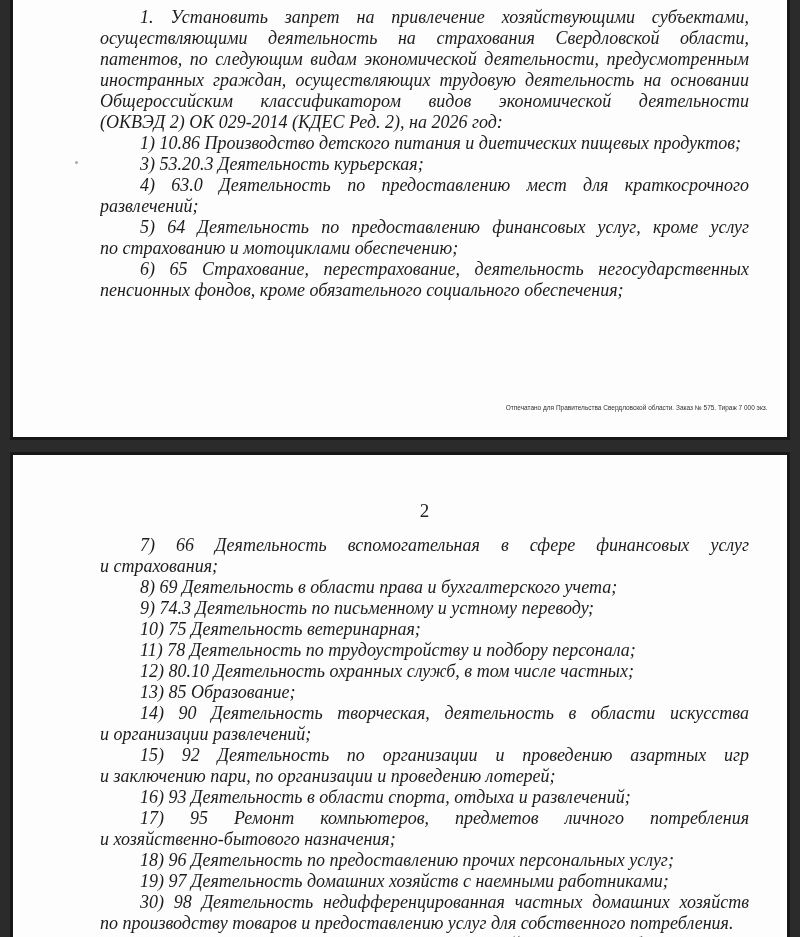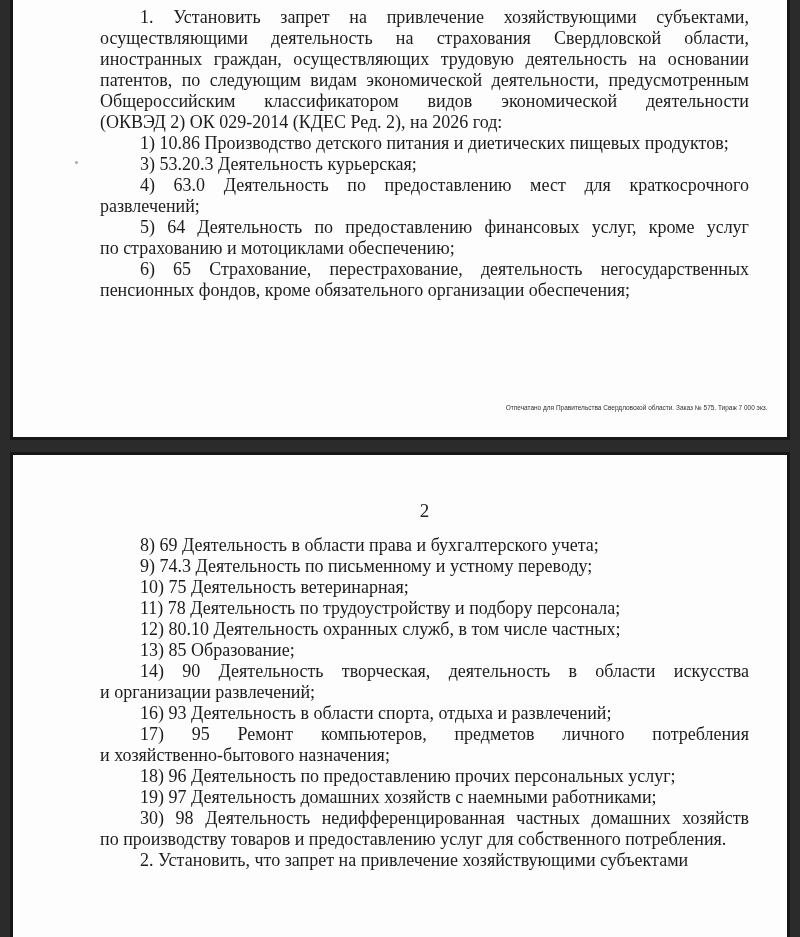--- a/index.html
+++ b/index.html
@@ -25,20 +25,21 @@
     color: #1c1c1c;
     font-size: 18px;
     line-height: 21px;
   }
   #page1 .textcol { padding-top: 10px; }
   .para { margin: 0; }
   .line {
     white-space: nowrap;
     overflow: hidden;
     text-align: left;
+    font-style: italic;
   }
   .line.full {
     text-align: justify;
     text-align-last: justify;
   }
   .line.first { text-indent: 40px; }
   .page-number {
     text-align: center;
     font-size: 19px;
     line-height: 21px;
@@ -66,51 +67,55 @@
   }
 </style>
 </head>
 <body>
 
 <div class="page" id="page1">
   <div class="textcol">
       <div class="para">
         <div class="line first full">1. Установить запрет на привлечение хозяйствующими субъектами,</div>
         <div class="line full">осуществляющими деятельность на страхования Свердловской области,</div>
+        <div class="line full">патентов, по следующим видам экономической деятельности, предусмотренным</div>
         <div class="line full">иностранных граждан, осуществляющих трудовую деятельность на основании</div>
-        <div class="line full">патентов, по следующим видам экономической деятельности, предусмотренным</div>
         <div class="line full">Общероссийским классификатором видов экономической деятельности</div>
         <div class="line">(ОКВЭД 2) ОК 029-2014 (КДЕС Ред. 2), на 2026 год:</div>
       </div>
       <div class="para">
         <div class="line first">1) 10.86 Производство детского питания и диетических пищевых продуктов;</div>
       </div>
       <div class="para">
         <div class="line first">3) 53.20.3 Деятельность курьерская;</div>
       </div>
       <div class="para">
         <div class="line first full">4) 63.0 Деятельность по предоставлению мест для краткосрочного</div>
         <div class="line">развлечений;</div>
       </div>
       <div class="para">
         <div class="line first full">5) 64 Деятельность по предоставлению финансовых услуг, кроме услуг</div>
         <div class="line">по страхованию и мотоциклами обеспечению;</div>
       </div>
       <div class="para">
         <div class="line first full">6) 65 Страхование, перестрахование, деятельность негосударственных</div>
-        <div class="line">пенсионных фондов, кроме обязательного организации обеспечения;</div>
+        <div class="line">пенсионных фондов, кроме обязательного социального обеспечения;</div>
       </div>
     </div>
   <div class="imprint">Отпечатано для Правительства Свердловской области. Заказ № 575. Тираж 7 000 экз.</div>
 </div>
 
 <div class="page" id="page2">
   <div class="textcol">
     <div class="page-number">2</div>
     <div>
+        <div class="para">
+          <div class="line first full">7) 66 Деятельность вспомогательная в сфере финансовых услуг</div>
+          <div class="line">и страхования;</div>
+        </div>
         <div class="para">
           <div class="line first">8) 69 Деятельность в области права и бухгалтерского учета;</div>
         </div>
         <div class="para">
           <div class="line first">9) 74.3 Деятельность по письменному и устному переводу;</div>
         </div>
         <div class="para">
           <div class="line first">10) 75 Деятельность ветеринарная;</div>
         </div>
         <div class="para">
@@ -118,20 +123,24 @@
         </div>
         <div class="para">
           <div class="line first">12) 80.10 Деятельность охранных служб, в том числе частных;</div>
         </div>
         <div class="para">
           <div class="line first">13) 85 Образование;</div>
         </div>
         <div class="para">
           <div class="line first full">14) 90 Деятельность творческая, деятельность в области искусства</div>
           <div class="line">и организации развлечений;</div>
+        </div>
+        <div class="para">
+          <div class="line first full">15) 92 Деятельность по организации и проведению азартных игр</div>
+          <div class="line">и заключению пари, по организации и проведению лотерей;</div>
         </div>
         <div class="para">
           <div class="line first">16) 93 Деятельность в области спорта, отдыха и развлечений;</div>
         </div>
         <div class="para">
           <div class="line first full">17) 95 Ремонт компьютеров, предметов личного потребления</div>
           <div class="line">и хозяйственно-бытового назначения;</div>
         </div>
         <div class="para">
           <div class="line first">18) 96 Деятельность по предоставлению прочих персональных услуг;</div>

